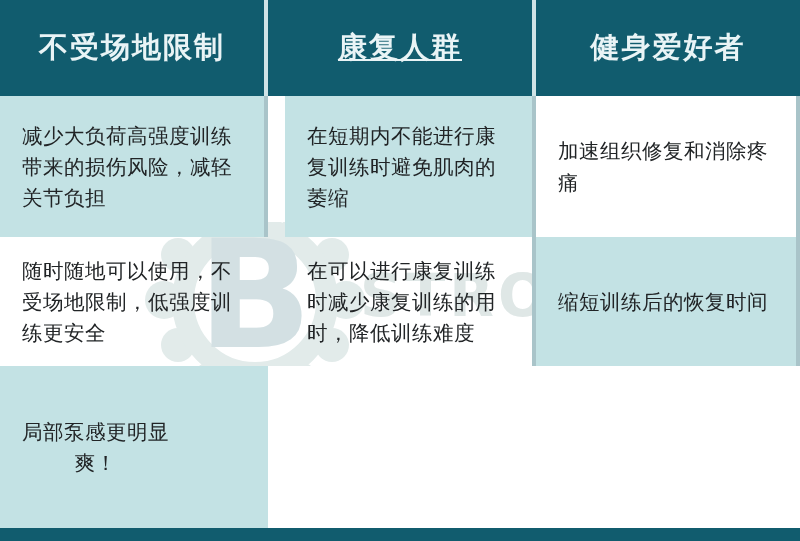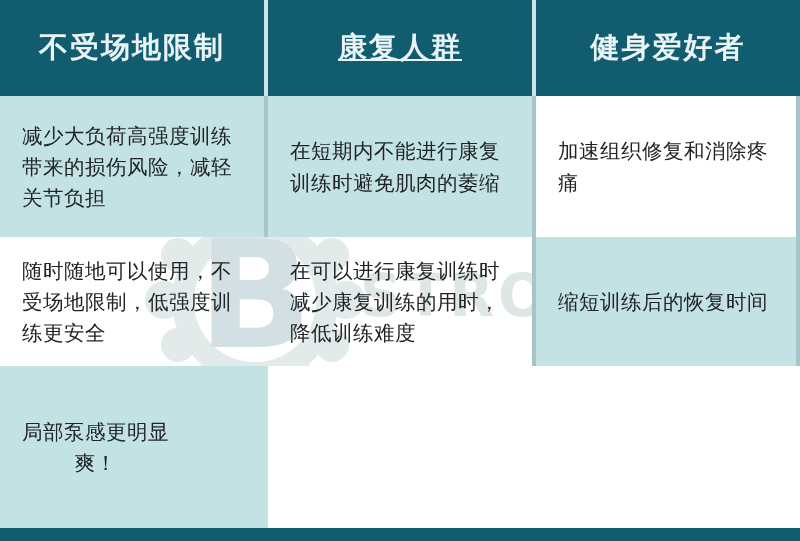--- a/index.html
+++ b/index.html
@@ -92,21 +92,21 @@
     flex-direction: column;
     justify-content: center;
     font-size: 20.5px;
     line-height: 1.52;
     color: #212426;
     letter-spacing: 0.5px;
     font-family: "Liberation Sans", "DejaVu Sans", sans-serif;
     background: transparent;
   }
   .cell.c1 { border-right: 4px solid #a9c4c9; }
-  .cell.c2 { border-right: 4px solid #a9c4c9; }
+  .cell.c2 { border-right: 4px solid #a9c4c9; margin-left: 17px; }
 
   .tint { background: #c3e2e4; }
   .plain { background: transparent; }
 
   .cell.center { align-items: flex-start; text-align: center; }
 
   .footerbar {
     grid-column: 1 / span 3;
     background: #115c6e;
   }

